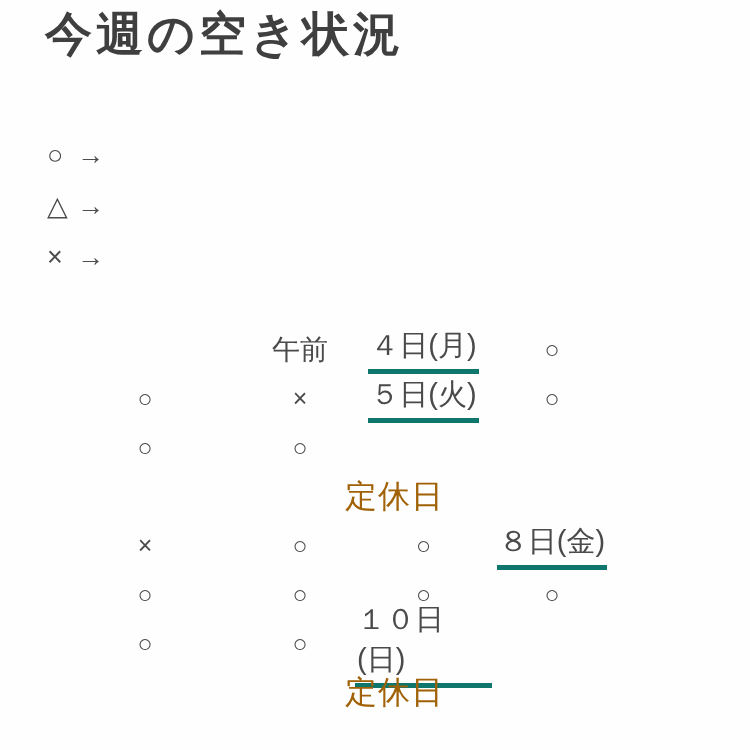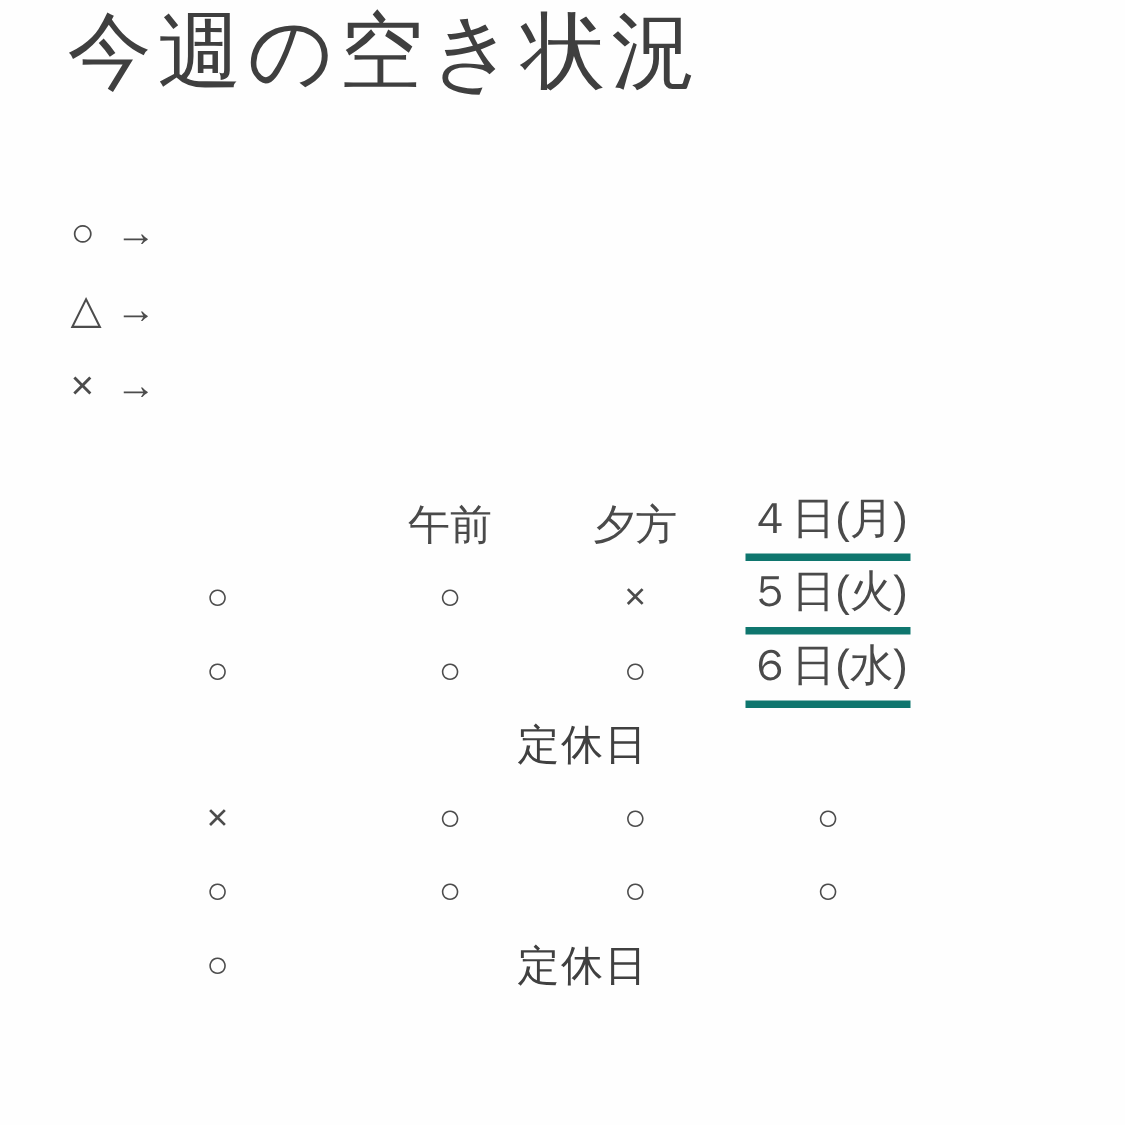--- a/index.html
+++ b/index.html
@@ -11,23 +11,23 @@
   .page {
     position: relative;
     width: 750px;
     height: 750px;
     background: #fefefe;
     overflow: hidden;
     color: #4c4c4c;
   }
   .page-title {
     margin: 8px 0 0 45px;
-    font-size: 56px;
+    font-size: 47px;
     line-height: 52px;
-    font-weight: 400;
+    font-weight: 700;
     color: #3f3f3f;
     letter-spacing: 4px;
   }
   .legend {
     margin: 70px 0 0 47px;
     font-size: 27px;
     line-height: 51px;
     letter-spacing: 1px;
     color: #4c4c4c;
   }
@@ -58,71 +58,73 @@
     cursor: pointer;
   }
   .mark {
     font-size: 25px;
     color: #4c4c4c;
   }
   .closed-cell {
     grid-column: 2 / 5;
     justify-content: flex-start;
     padding-left: 100px;
-    font-size: 28px;
+    font-size: 32px;
     letter-spacing: 1px;
-    color: #404040;
+    color: #a16207;
   }
 </style>
 </head>
 <body>
 
 <div class="page">
 
   <h1 class="page-title">今週の空き状況</h1>
 
   <div class="legend">
     <div class="legend-row"><span class="legend-symbol">○</span><span class="legend-arrow">→</span></div>
     <div class="legend-row"><span class="legend-symbol">△</span><span class="legend-arrow">→</span></div>
     <div class="legend-row"><span class="legend-symbol">×</span><span class="legend-arrow">→</span></div>
   </div>
 
   <div class="schedule">
 
     <div class="cell"></div>
     <div class="cell col-header">午前</div>
-    <div class="cell col-header">夕方</div>
 
     <div class="cell date-cell">
         <span class="date-link">４日(月)</span>
       </div>
     <div class="cell mark">○</div>
     <div class="cell mark">○</div>
     <div class="cell mark">×</div>
 
     <div class="cell date-cell">
         <span class="date-link">５日(火)</span>
       </div>
     <div class="cell mark">○</div>
     <div class="cell mark">○</div>
     <div class="cell mark">○</div>
 
-    <div class="cell date-cell">
-        <span class="date-link">６日(水)</span>
-      </div>
     <div class="cell closed-cell">定休日</div>
 
     <div class="cell mark">×</div>
     <div class="cell mark">○</div>
     <div class="cell mark">○</div>
 
+    <div class="cell date-cell">
+        <span class="date-link">８日(金)</span>
+      </div>
     <div class="cell mark">○</div>
     <div class="cell mark">○</div>
     <div class="cell mark">○</div>
 
     <div class="cell mark">○</div>
     <div class="cell mark">○</div>
     <div class="cell mark">○</div>
 
+    <div class="cell date-cell">
+        <span class="date-link">１０日(日)</span>
+      </div>
     <div class="cell closed-cell">定休日</div>
 
   </div>
 </div>
 
 </body></html>

